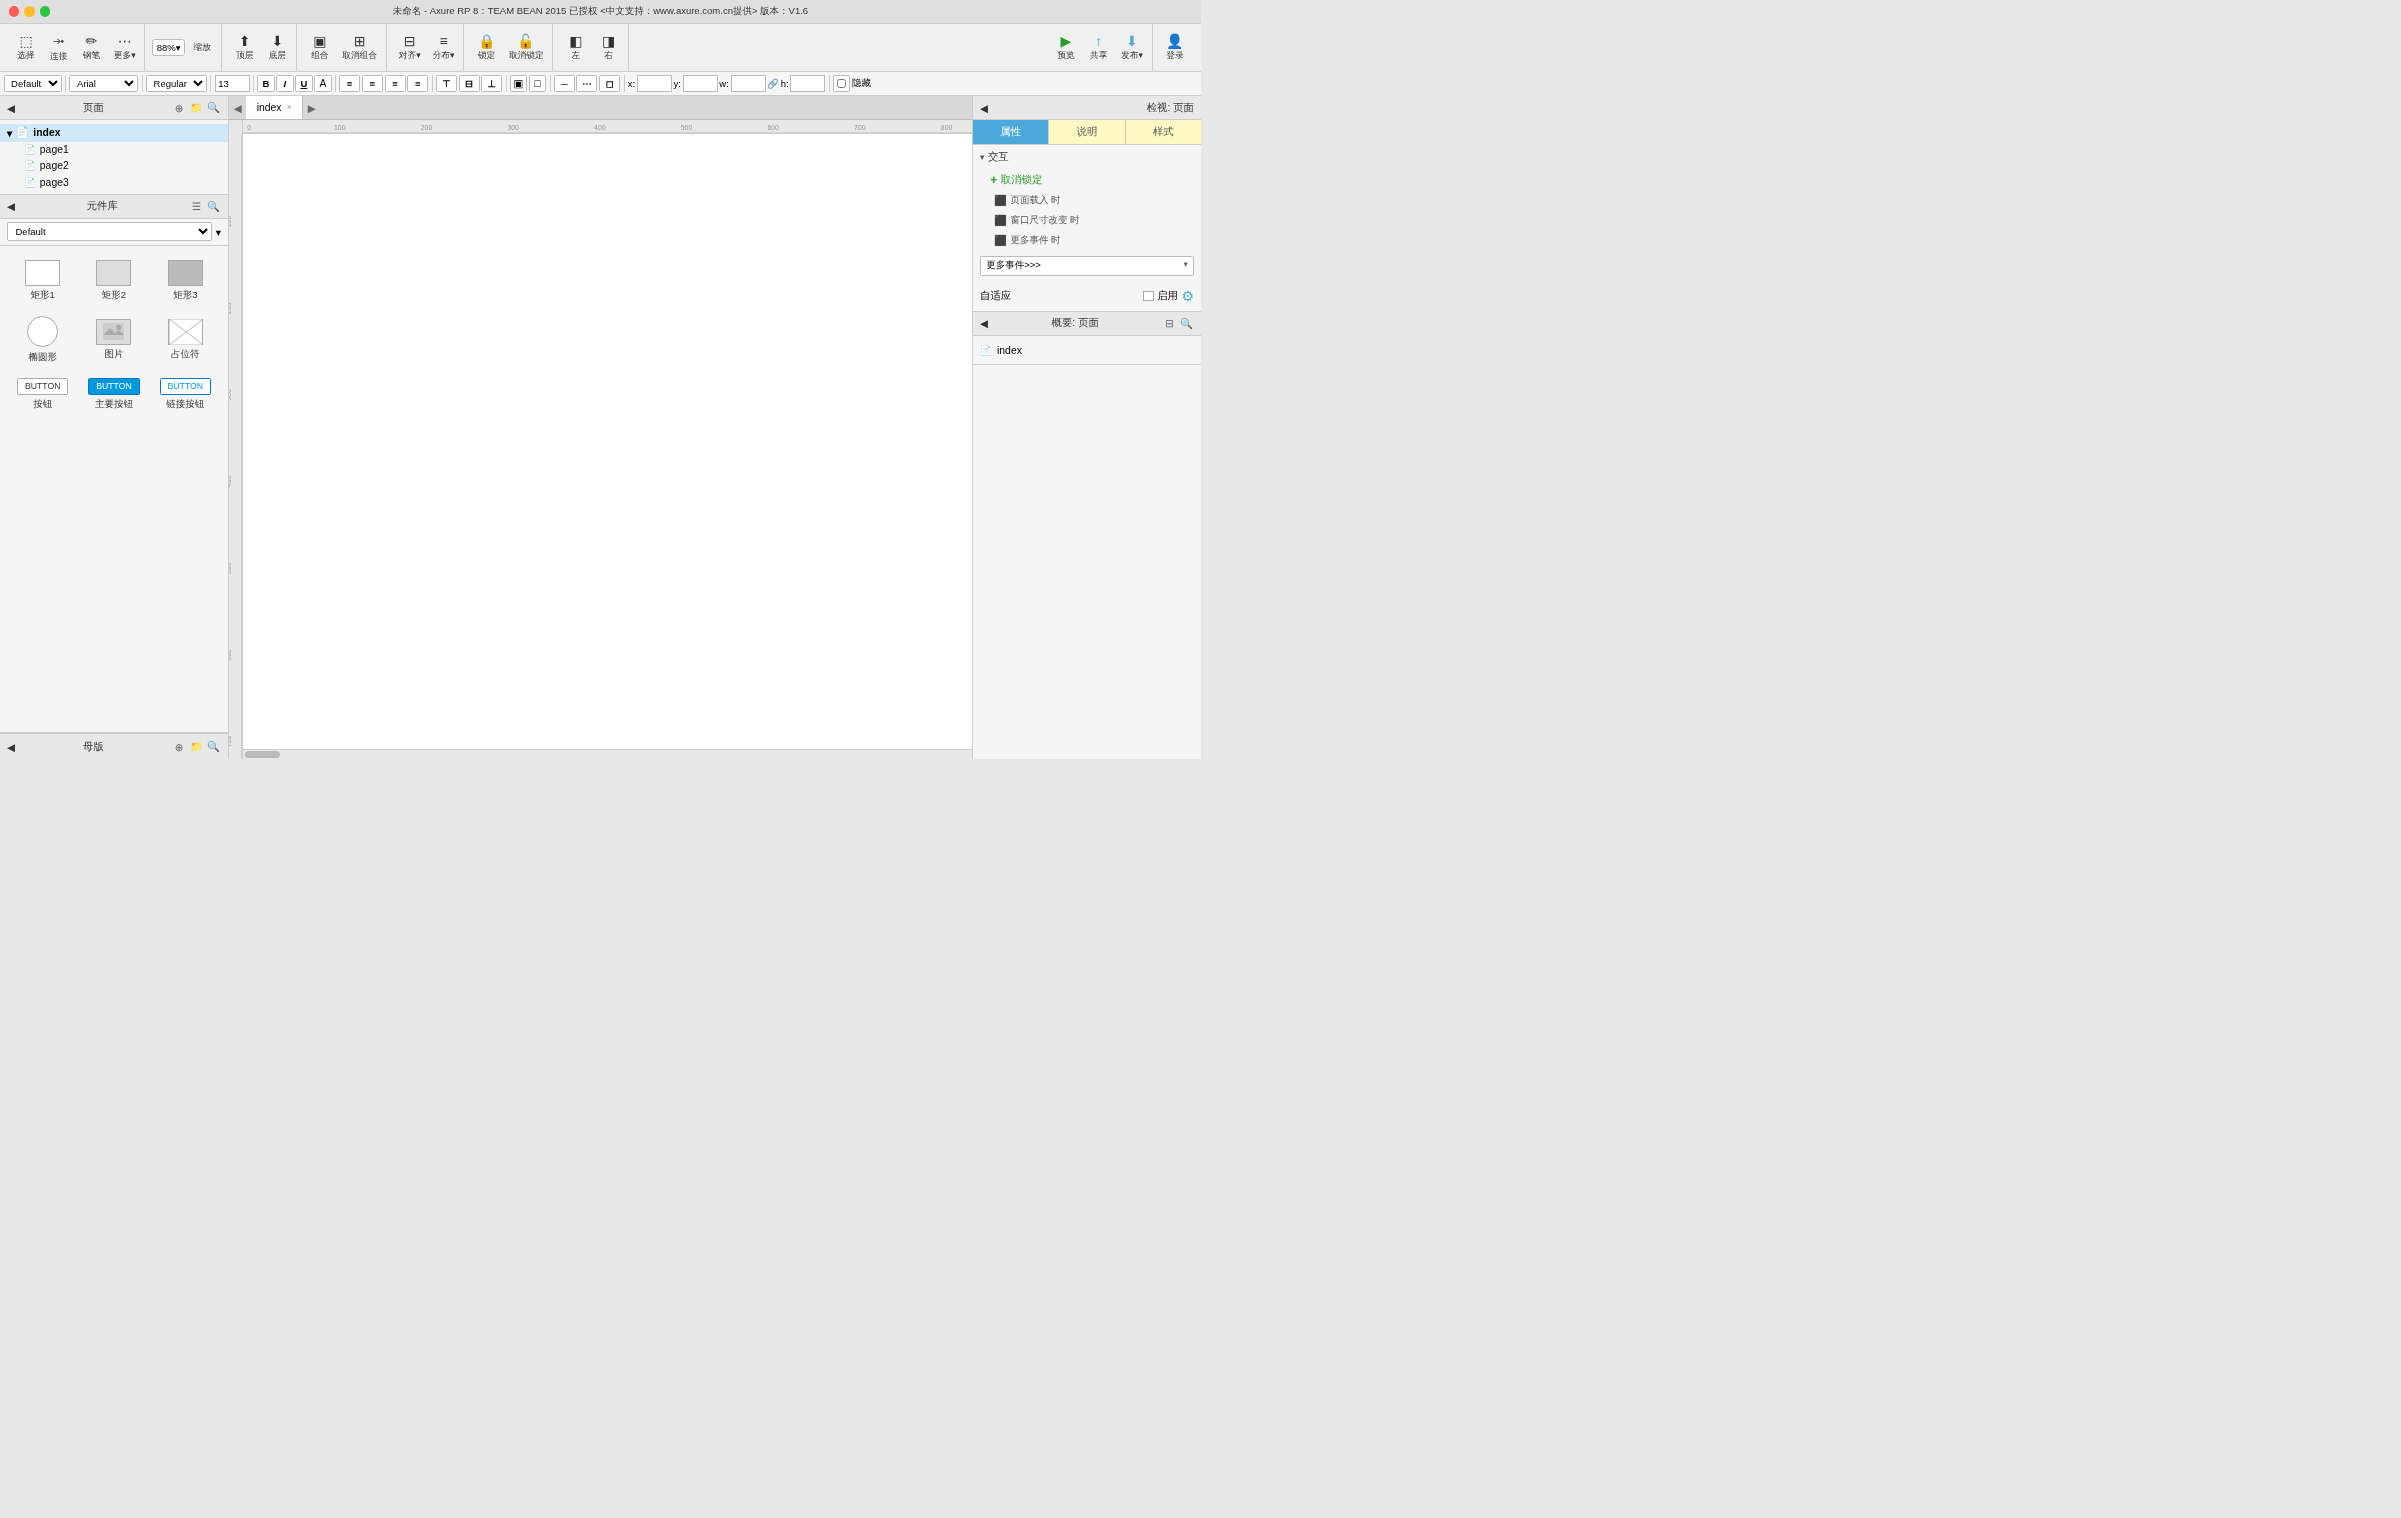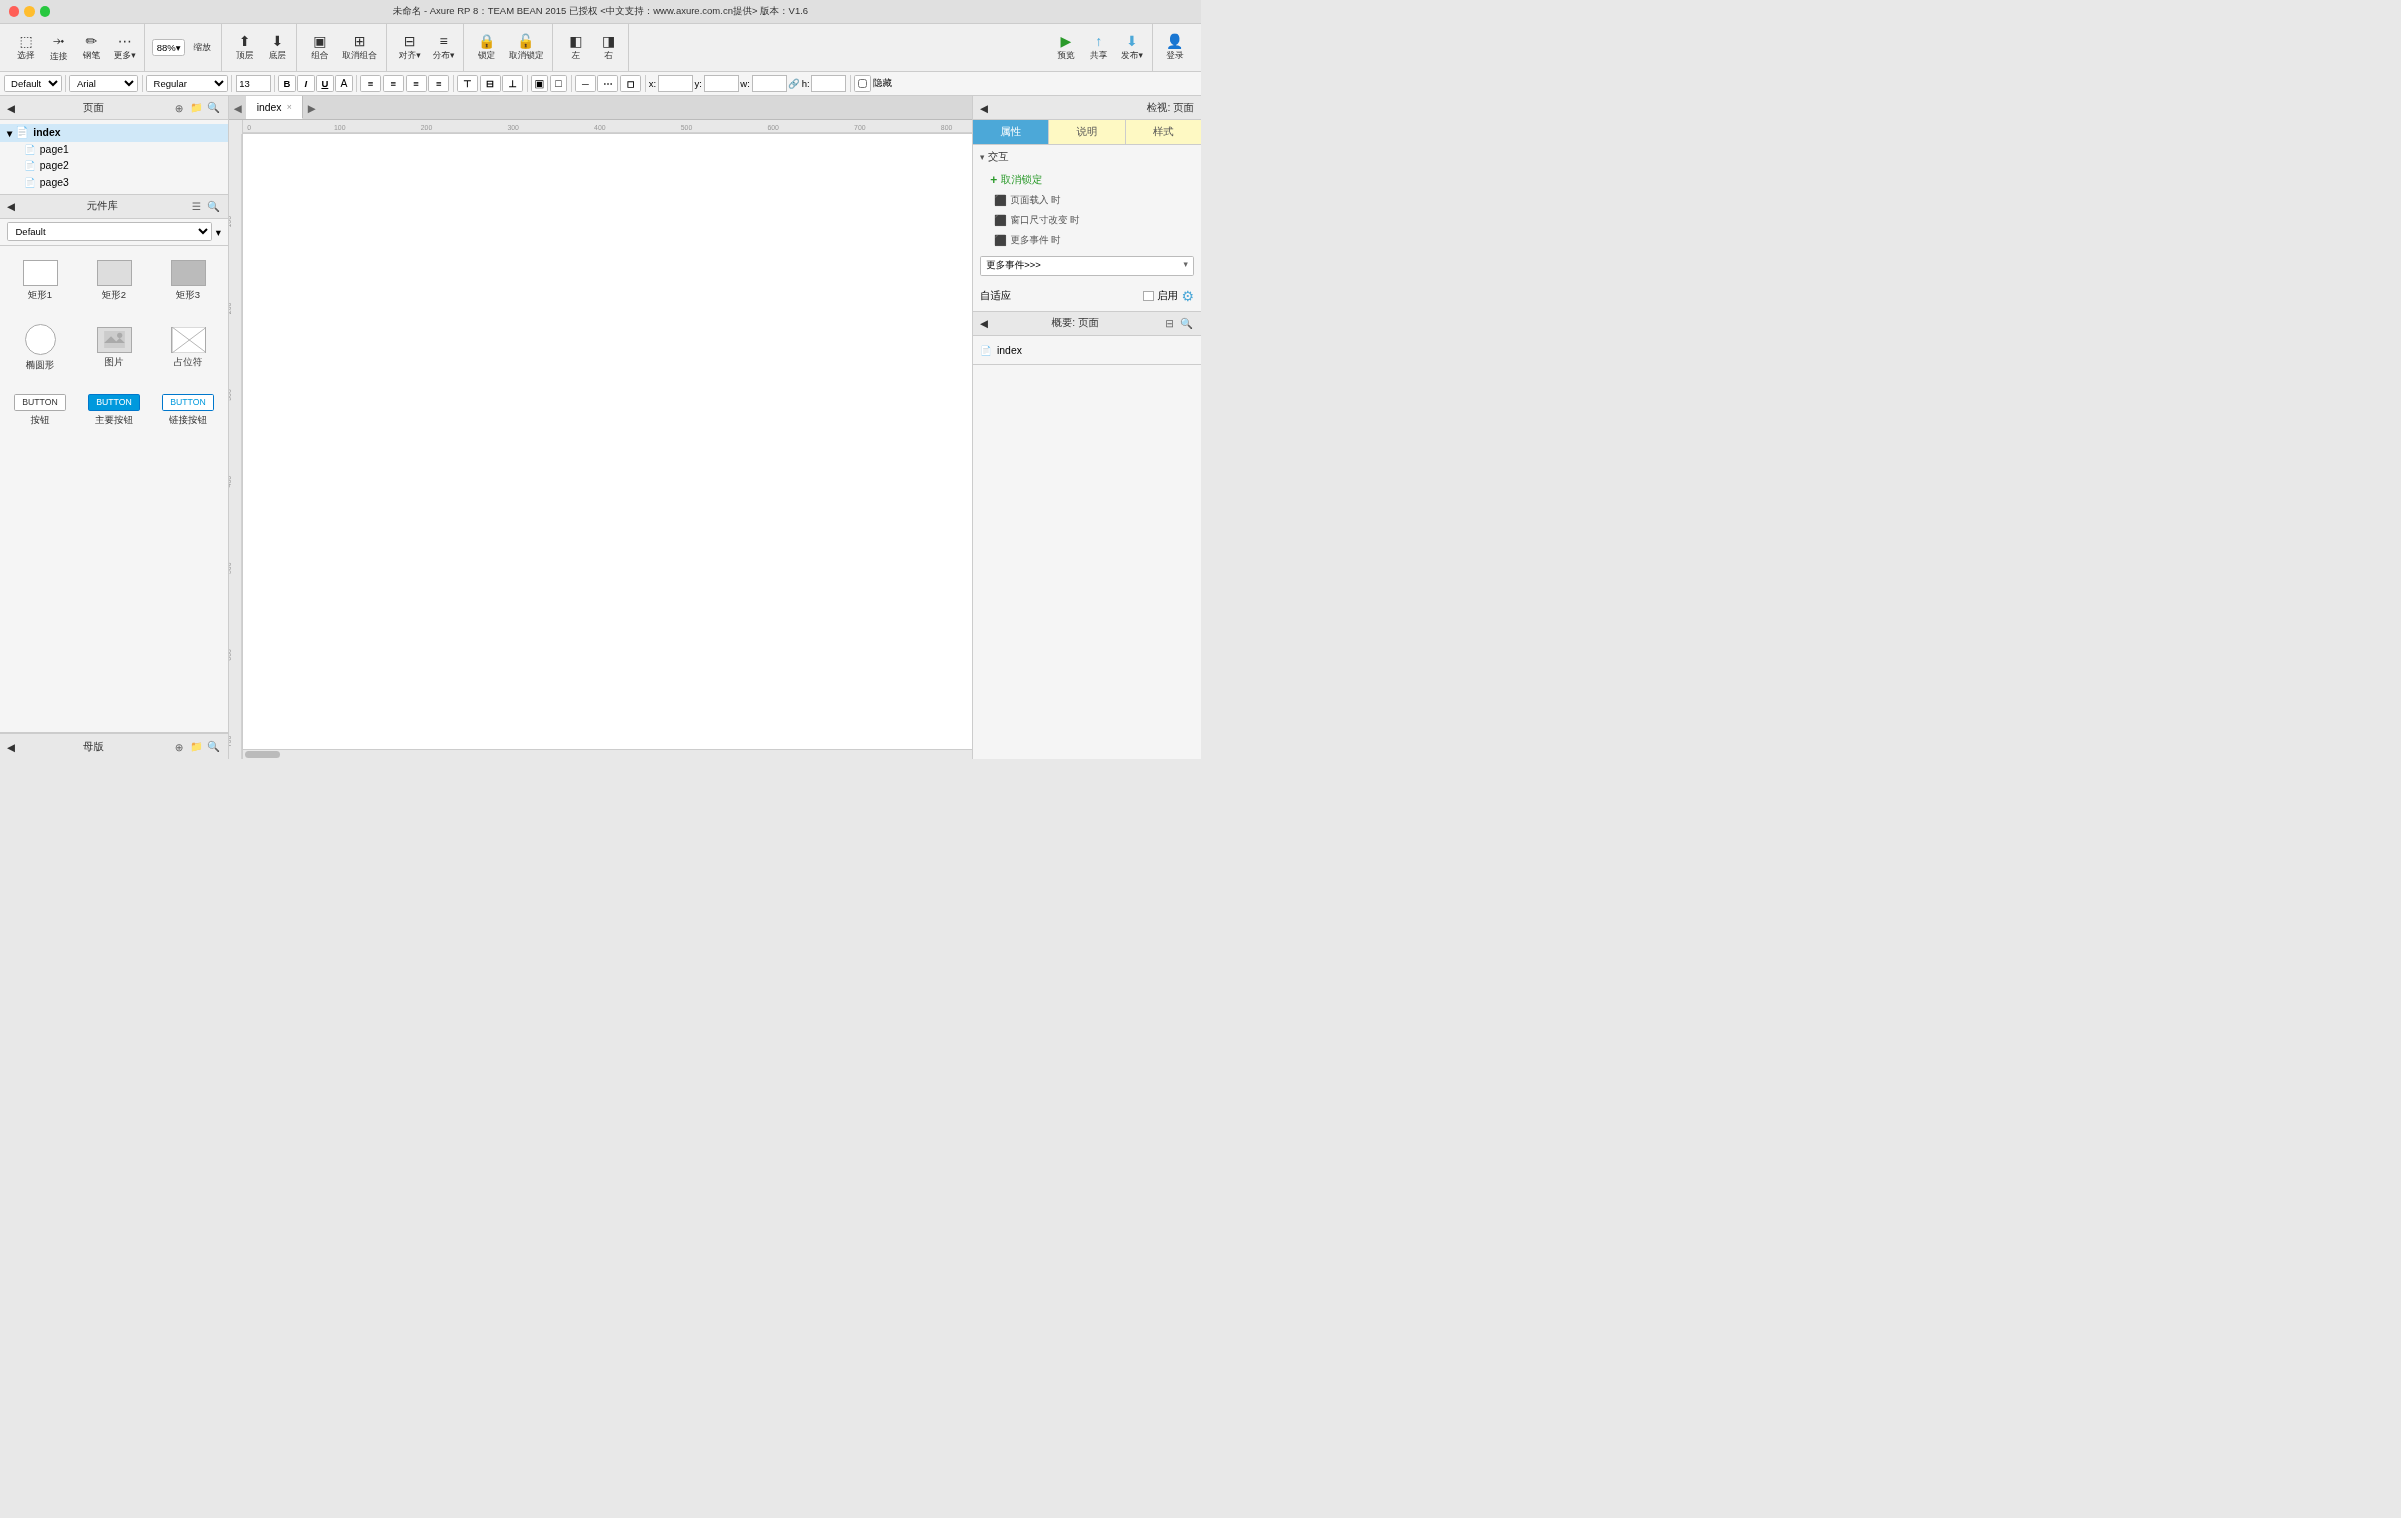--- a/index.html
+++ b/index.html
@@ -188,21 +188,21 @@
       border: 0.9px solid #bbb;
       border-radius: 1.7px;
       background: white;
       font-size: 9.5px;
       padding: 1.7px 3.5px;
       height: 19px;
     }
     .widget-grid {
       display: grid;
       grid-template-columns: repeat(3, 1fr);
-      gap: 8px;
+      gap: 0;
       padding: 7px;
       overflow-y: auto;
     }
     .widget-item {
       display: flex;
       flex-direction: column;
       align-items: center;
       justify-content: center;
       padding: 7px 3.5px;
       cursor: pointer;
@@ -588,21 +588,21 @@
 
 <div id="format-bar">
   <select class="fmt-select">
     <option>Default</option>
   </select>
   <span class="fmt-separator"></span>
   <select class="fmt-select" style="width:69px">
     <option>Arial</option>
   </select>
   <span class="fmt-separator"></span>
-  <select class="fmt-select" style="width:82px">
+  <select class="fmt-select" style="width:61px">
     <option>Regular</option>
   </select>
   <span class="fmt-separator"></span>
   <input class="fmt-input" type="text" value="13" style="">
   <span class="fmt-separator"></span>
   <div class="fmt-btn">
       <b>B</b>
     </div>
   <div class="fmt-btn">
       <i>I</i>

